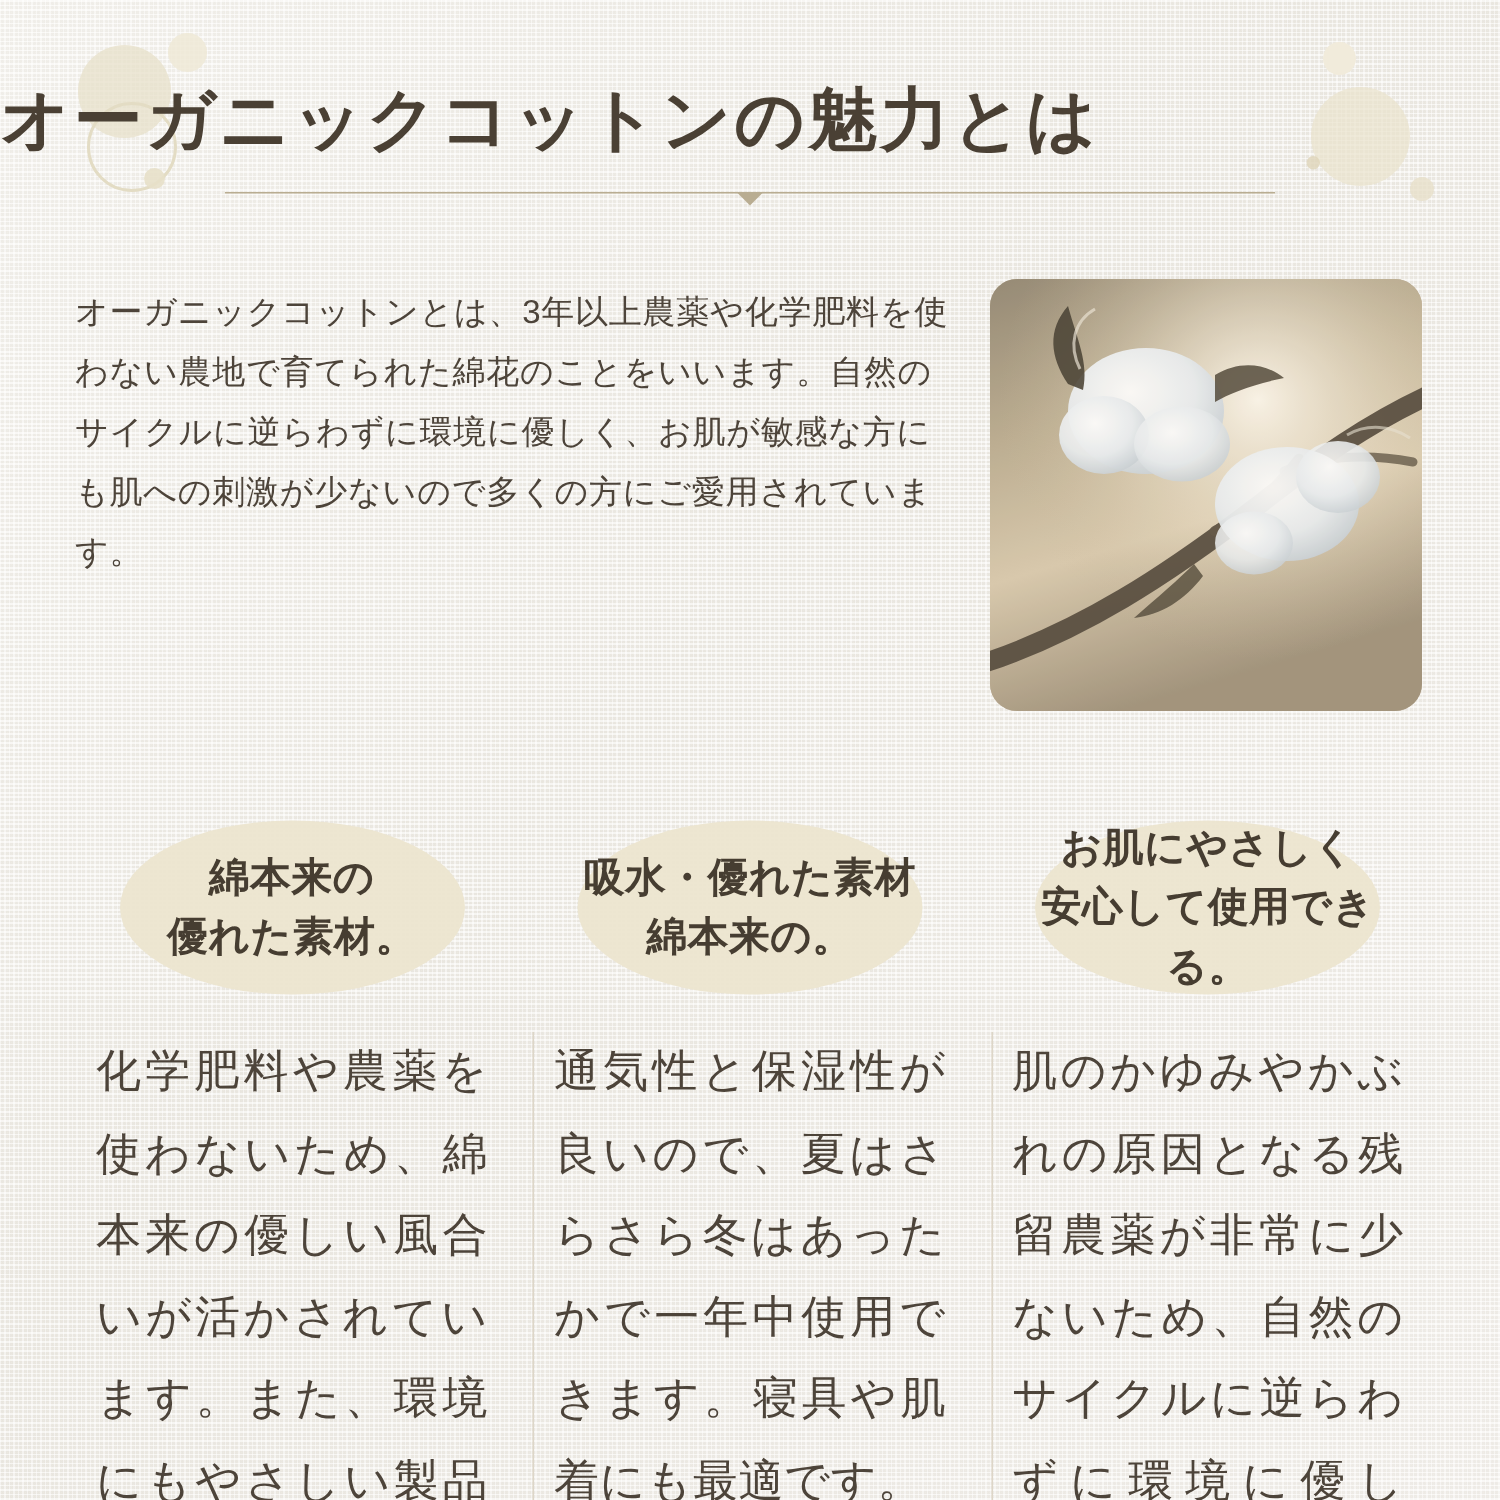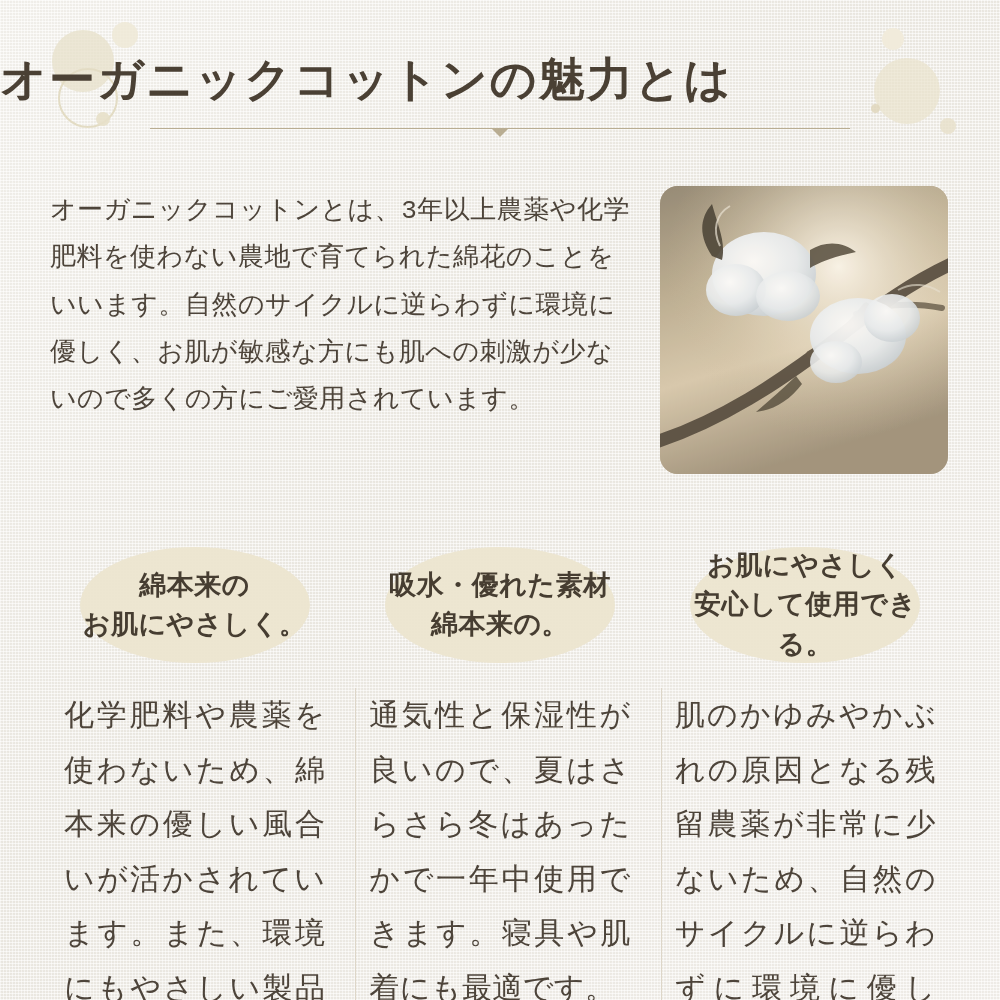--- a/index.html
+++ b/index.html
@@ -79,22 +79,22 @@
   }
 
   
   .intro {
     position: absolute;
     left: 50px;
     top: 188px;
     width: 590px;
   }
   .intro-text {
-    font-family: Liberation Mono, monospace;
-    font-size: 26px;
+    font-family: Liberation Sans, sans-serif;
+    font-size: 22px;
     line-height: 1.82;
     color: #4d443a;
     letter-spacing: 0.5px;
     margin: 0;
   }
 
   .photo {
     position: absolute;
     right: 52px;
     top: 186px;
@@ -241,21 +241,21 @@
       <rect x="0" y="0" width="288" height="288" fill="#d9c8a6" opacity="0.1"></rect>
     </svg>
   </div>
 
   <div class="cols">
 
     <div class="col">
       <div class="ellipse">
         <div class="ellipse-label">
           <div>綿本来の</div>
-          <div>お肌にやさしく。</div>
+          <div>優れた素材。</div>
         </div>
       </div>
       <div class="col-body">化学肥料や農薬を使わないため、綿本来の優しい風合いが活かされています。また、環境にもやさしい製品となっています。</div>
     </div>
 
     <div class="col">
       <div class="ellipse">
         <div class="ellipse-label">
           <div>吸水・優れた素材</div>
           <div>綿本来の。</div>

